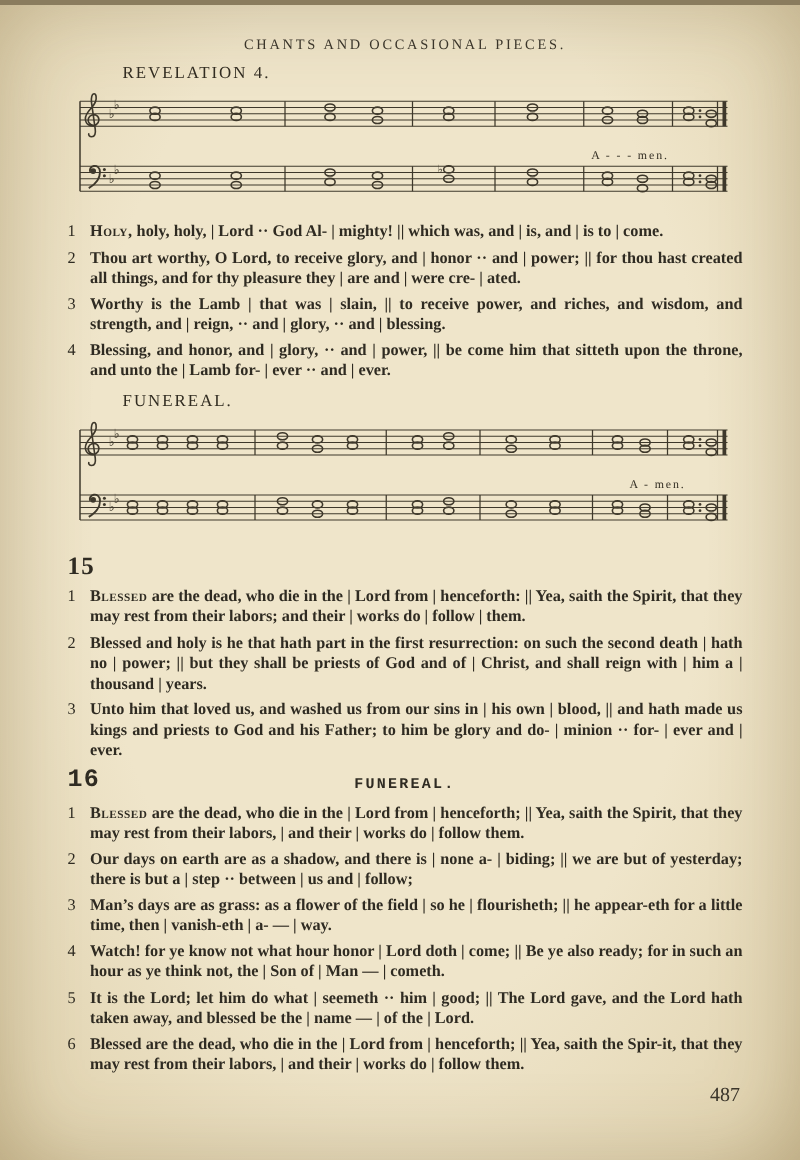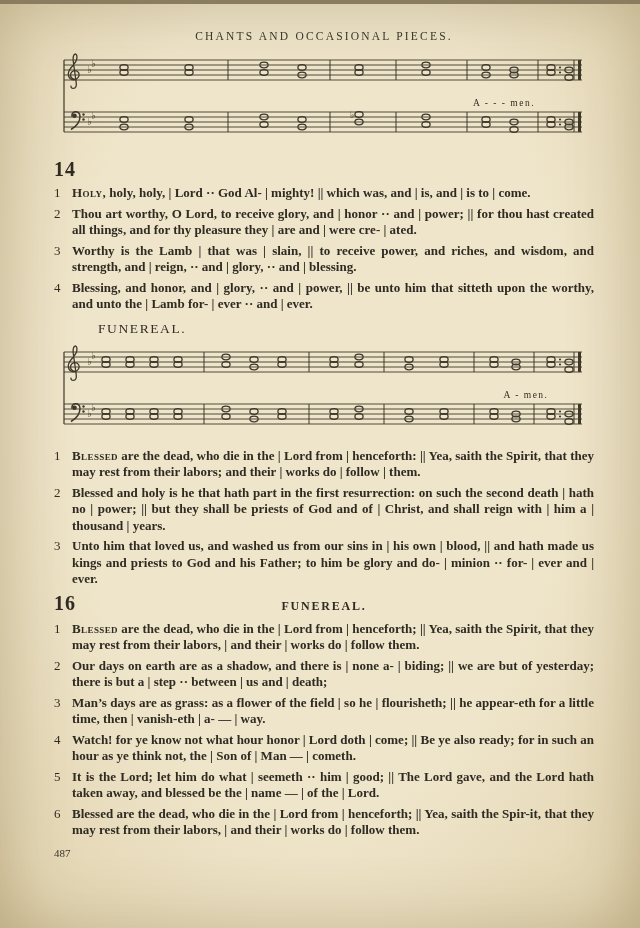--- a/index.html
+++ b/index.html
@@ -58,33 +58,35 @@
   .verse{
     display:flex;
     font-size:13px;
     line-height:1.27;
     margin-bottom:4px;
   }
   .v-num{flex:none;width:18px;}
   .v-body{flex:1;text-align:justify;font-weight:bold;}
   .v-lead{font-variant:small-caps;letter-spacing:.4px;}
   .page-number{
-    font-size:11px;
+    text-align:right;
+    font-size:16px;
     margin-top:8px;
     padding-right:2px;
     color:#3a352a;
   }
 </style>
 </head>
 <body>
 
 <div class="page">
 
   <div class="running-header">CHANTS AND OCCASIONAL PIECES.</div>
 
+  <div class="chant-title">REVELATION 4.</div>
 
   <svg id="sys1" class="music" width="540" height="104" viewBox="0 0 540 104">
     <g class="sysg">
         <line x1="10" y1="10" x2="528" y2="10" stroke="#3e382b" stroke-width="0.9"></line>
         <line x1="10" y1="15" x2="528" y2="15" stroke="#3e382b" stroke-width="0.9"></line>
         <line x1="10" y1="20" x2="528" y2="20" stroke="#3e382b" stroke-width="0.9"></line>
         <line x1="10" y1="25" x2="528" y2="25" stroke="#3e382b" stroke-width="0.9"></line>
         <line x1="10" y1="30" x2="528" y2="30" stroke="#3e382b" stroke-width="0.9"></line>
         <line x1="10" y1="62" x2="528" y2="62" stroke="#3e382b" stroke-width="0.9"></line>
         <line x1="10" y1="67" x2="528" y2="67" stroke="#3e382b" stroke-width="0.9"></line>
@@ -157,44 +159,41 @@
         <ellipse cx="515" cy="72" rx="4.1" ry="2.8" fill="none" stroke="#3e382b" stroke-width="1.3"></ellipse>
         <ellipse cx="515" cy="77" rx="4.1" ry="2.8" fill="none" stroke="#3e382b" stroke-width="1.3"></ellipse>
         <circle cx="506" cy="17.5" r="1.1" fill="#3e382b"></circle>
         <circle cx="506" cy="22.5" r="1.1" fill="#3e382b"></circle>
         <circle cx="506" cy="69.5" r="1.1" fill="#3e382b"></circle>
         <circle cx="506" cy="74.5" r="1.1" fill="#3e382b"></circle>
       </g>
     <text class="amen" x="450" y="56" text-anchor="middle">A - - - men.</text>
   </svg>
 
-  <div class="section-head">
-    <span class="section-number">14</span>
-  </div>
 
   <div class="verses">
 
       <div class="verse">
         <span class="v-num">1</span>
         <span class="v-body"><span class="v-lead">Holy,</span><span> holy, holy, | Lord ·· God Al- | mighty! || which was, and | is, and | is to | come.</span></span>
       </div>
 
       <div class="verse">
         <span class="v-num">2</span>
         <span class="v-body"><span class="v-lead"></span><span>Thou art worthy, O Lord, to receive glory, and | honor ·· and | power; || for thou hast created all things, and for thy pleasure they | are and | were cre- | ated.</span></span>
       </div>
 
       <div class="verse">
         <span class="v-num">3</span>
         <span class="v-body"><span class="v-lead"></span><span>Worthy is the Lamb | that was | slain, || to receive power, and riches, and wisdom, and strength, and | reign, ·· and | glory, ·· and | blessing.</span></span>
       </div>
 
       <div class="verse">
         <span class="v-num">4</span>
-        <span class="v-body"><span class="v-lead"></span><span>Blessing, and honor, and | glory, ·· and | power, || be unto him that sitteth upon the worthy, and unto the | Lamb for- | ever ·· and | ever.</span></span>
+        <span class="v-body"><span class="v-lead"></span><span>Blessing, and honor, and | glory, ·· and | power, || be come him that sitteth upon the throne, and unto the | Lamb for- | ever ·· and | ever.</span></span>
       </div>
     </div>
 
   <div class="chant-title">FUNEREAL.</div>
 
   <svg id="sys2" class="music" width="540" height="104" viewBox="0 0 540 104">
     <g class="sysg">
         <line x1="10" y1="10" x2="528" y2="10" stroke="#3e382b" stroke-width="0.9"></line>
         <line x1="10" y1="15" x2="528" y2="15" stroke="#3e382b" stroke-width="0.9"></line>
         <line x1="10" y1="20" x2="528" y2="20" stroke="#3e382b" stroke-width="0.9"></line>
@@ -290,54 +289,57 @@
         <ellipse cx="515" cy="72" rx="4.1" ry="2.8" fill="none" stroke="#3e382b" stroke-width="1.3"></ellipse>
         <ellipse cx="515" cy="79.5" rx="4.1" ry="2.8" fill="none" stroke="#3e382b" stroke-width="1.3"></ellipse>
         <circle cx="506" cy="17.5" r="1.1" fill="#3e382b"></circle>
         <circle cx="506" cy="22.5" r="1.1" fill="#3e382b"></circle>
         <circle cx="506" cy="69.5" r="1.1" fill="#3e382b"></circle>
         <circle cx="506" cy="74.5" r="1.1" fill="#3e382b"></circle>
       </g>
     <text class="amen" x="472" y="56" text-anchor="middle">A - men.</text>
   </svg>
 
+  <div class="section-head">
+    <span class="section-number">15</span>
+  </div>
 
   <div class="verses">
 
       <div class="verse">
         <span class="v-num">1</span>
         <span class="v-body"><span class="v-lead">Blessed</span><span> are the dead, who die in the | Lord from | henceforth: || Yea, saith the Spirit, that they may rest from their labors; and their | works do | follow | them.</span></span>
       </div>
 
       <div class="verse">
         <span class="v-num">2</span>
         <span class="v-body"><span class="v-lead"></span><span>Blessed and holy is he that hath part in the first resurrection: on such the second death | hath no | power; || but they shall be priests of God and of | Christ, and shall reign with | him a | thousand | years.</span></span>
       </div>
 
       <div class="verse">
         <span class="v-num">3</span>
         <span class="v-body"><span class="v-lead"></span><span>Unto him that loved us, and washed us from our sins in | his own | blood, || and hath made us kings and priests to God and his Father; to him be glory and do- | minion ·· for- | ever and | ever.</span></span>
       </div>
     </div>
 
-  <div class="section-head" style="height:26px;">
+  <div class="section-head" style="height:26px;font-family:Liberation Mono, monospace;">
     <span class="section-number">16</span>
     <span class="centered-title">FUNEREAL.</span>
   </div>
 
   <div class="verses">
 
       <div class="verse">
         <span class="v-num">1</span>
         <span class="v-body"><span class="v-lead">Blessed</span><span> are the dead, who die in the | Lord from | henceforth; || Yea, saith the Spirit, that they may rest from their labors, | and their | works do | follow them.</span></span>
       </div>
 
       <div class="verse">
         <span class="v-num">2</span>
-        <span class="v-body"><span class="v-lead"></span><span>Our days on earth are as a shadow, and there is | none a- | biding; || we are but of yesterday; there is but a | step ·· between | us and | death;</span></span>
+        <span class="v-body"><span class="v-lead"></span><span>Our days on earth are as a shadow, and there is | none a- | biding; || we are but of yesterday; there is but a | step ·· between | us and | follow;</span></span>
       </div>
 
       <div class="verse">
         <span class="v-num">3</span>
         <span class="v-body"><span class="v-lead"></span><span>Man’s days are as grass: as a flower of the field | so he | flourisheth; || he appear-eth for a little time, then | vanish-eth | a- — | way.</span></span>
       </div>
 
       <div class="verse">
         <span class="v-num">4</span>
         <span class="v-body"><span class="v-lead"></span><span>Watch! for ye know not what hour honor | Lord doth | come; || Be ye also ready; for in such an hour as ye think not, the | Son of | Man — | cometh.</span></span>

